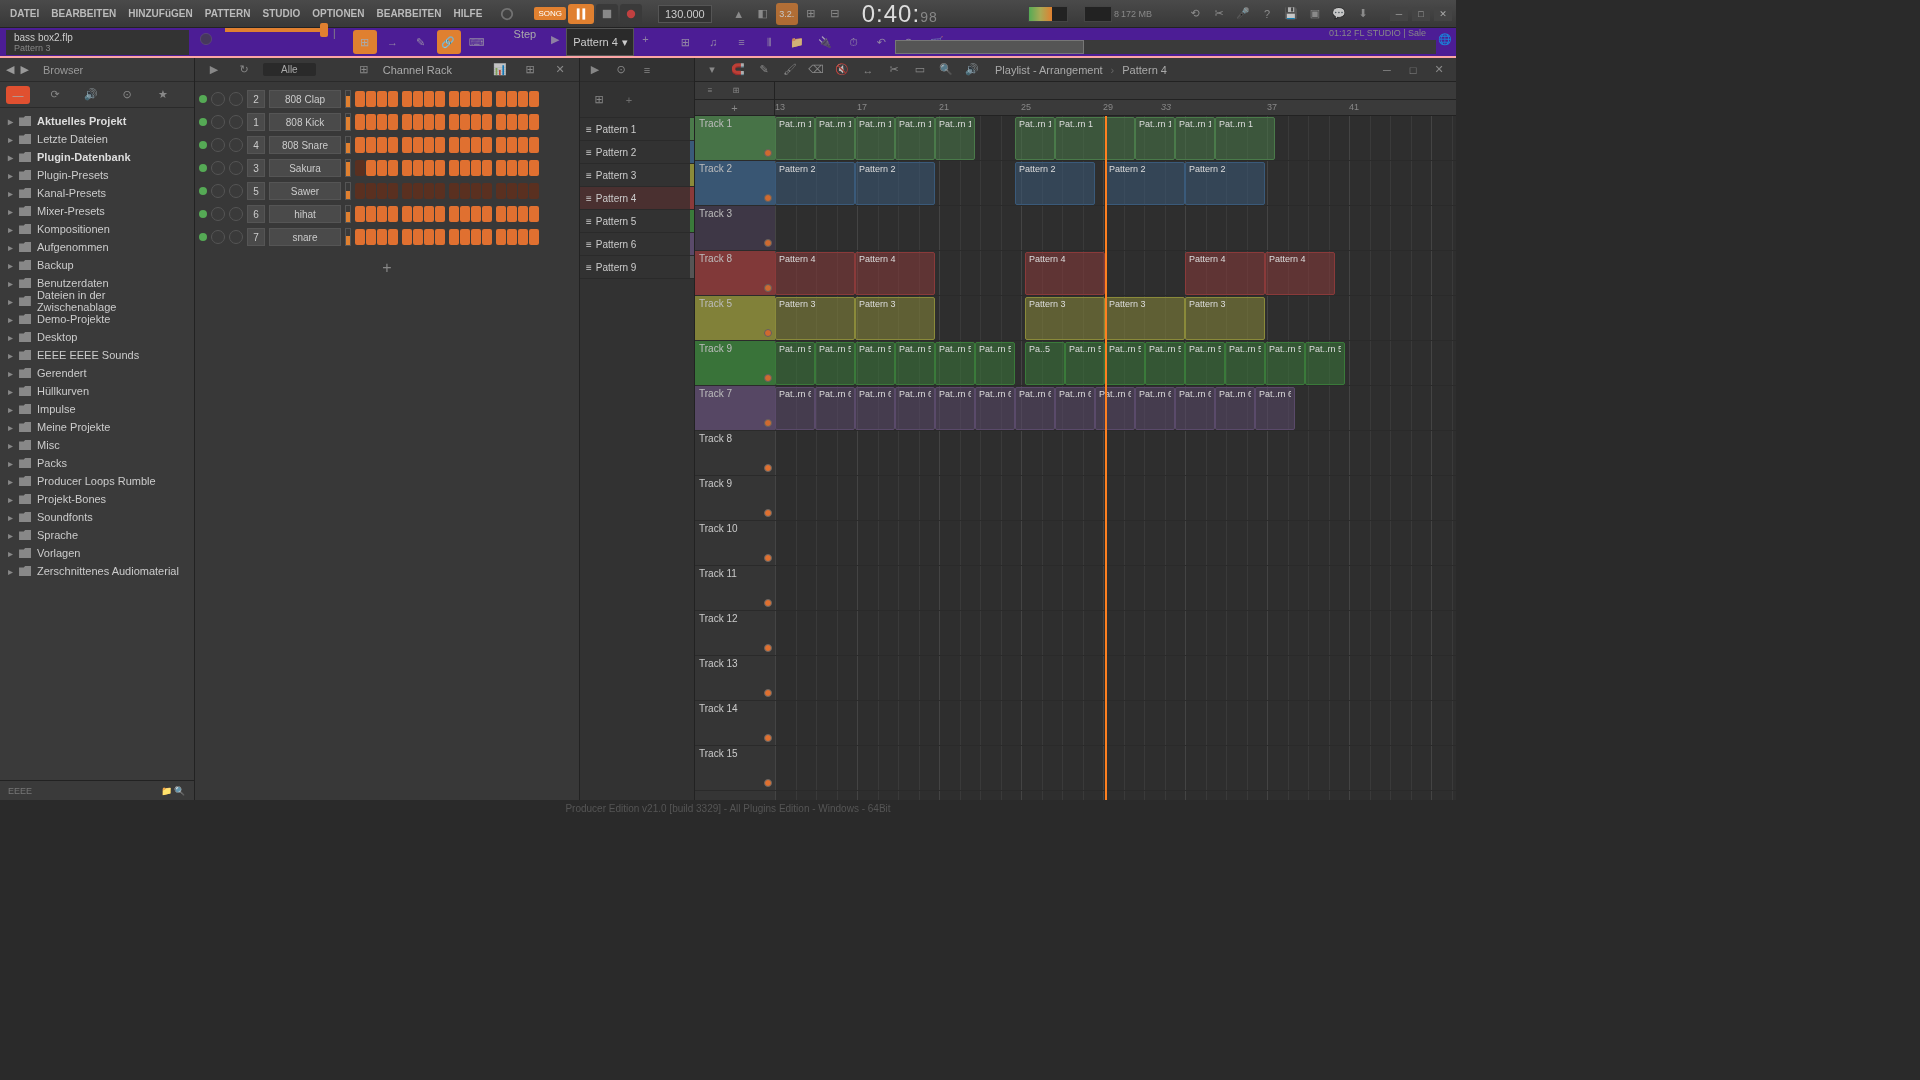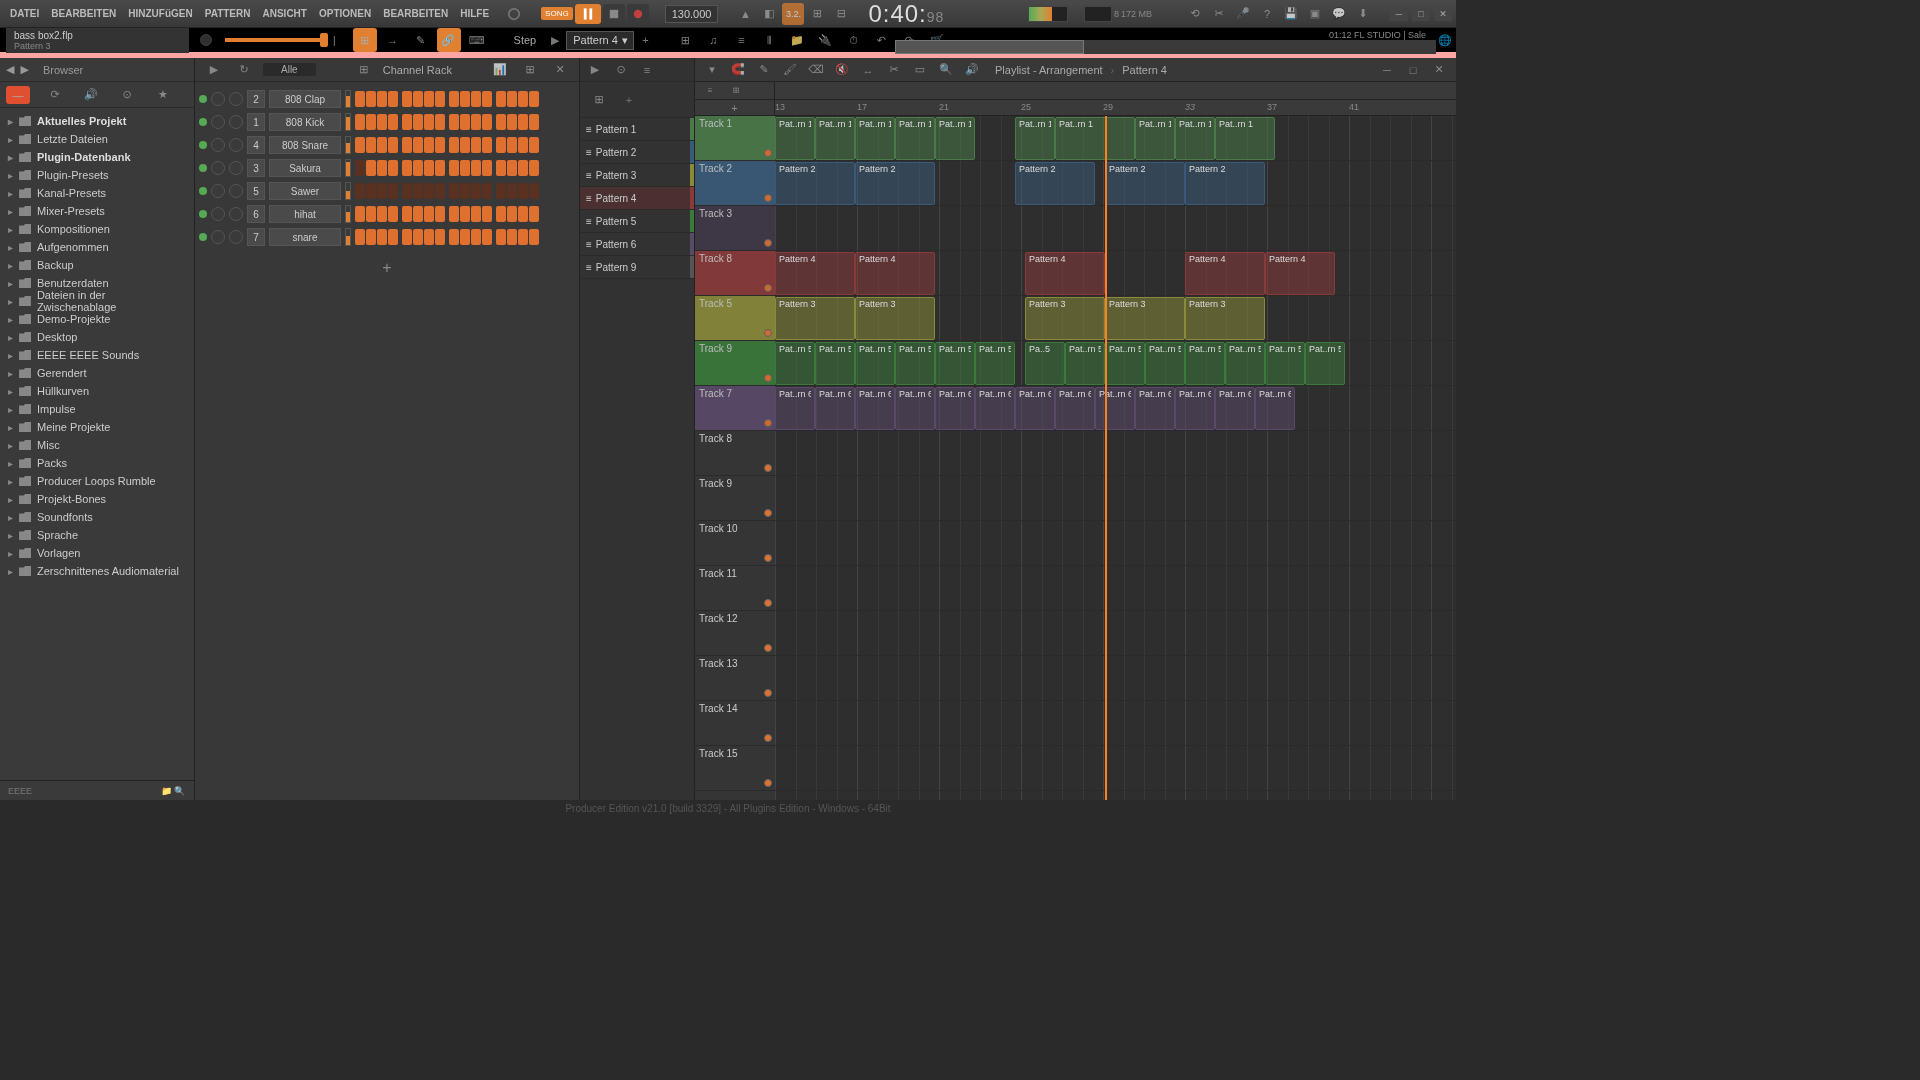--- a/index.html
+++ b/index.html
@@ -11,21 +11,21 @@
 .tb-icon{width:22px;height:22px;display:inline-flex;align-items:center;justify-content:center;cursor:pointer;opacity:0.7}
 .tb-group{display:flex;align-items:center;gap:2px;margin:0 16px}
 .transport{display:flex;align-items:center;gap:2px}
 .play-btn{background:#e08030;width:26px;height:20px;border-radius:3px;display:flex;align-items:center;justify-content:center;cursor:pointer}
 .stop-btn,.rec-btn{background:#3a3a3a;width:22px;height:20px;border-radius:3px;display:flex;align-items:center;justify-content:center;cursor:pointer}
 .tempo{background:#333;border:1px solid #555;padding:2px 6px;font-size:11px;color:#ccc;display:flex;align-items:center}
 .time-display{font-family:monospace;font-size:24px;color:#ddd;letter-spacing:1px}
 .time-display .ms{font-size:14px;color:#888}
 .win-controls{margin-left:auto;display:flex;gap:4px}
 .win-btn{width:18px;height:14px;background:#444;cursor:pointer;display:flex;align-items:center;justify-content:center;font-size:9px}
-.toolbar2{height:30px;background:#000000;display:flex;align-items:center;border-bottom:6px solid #fca5a5}
+.toolbar2{height:30px;background:#4c1d95;display:flex;border-bottom:2px solid #fca5a5}
 .hint{font-size:10px;color:#ccc;padding:2px 8px;background:#333}
 .hint-sub{font-size:9px;color:#888}
 .slider-vol{width:100px;height:4px;background:#555;position:relative;margin:0 8px}
 .slider-fill{height:100%;background:#e08030}
 .slider-thumb{width:8px;height:14px;background:#e08030;position:absolute;top:-5px;border-radius:2px}
 .tool-btn{width:24px;height:24px;display:inline-flex;align-items:center;justify-content:center;cursor:pointer;border-radius:3px;margin:0 1px;opacity:0.75}
 .tool-btn.active{background:#e08030;opacity:1}
 .pattern-sel{background:#2a2a2a;border:1px solid #555;padding:2px 6px;font-size:11px;color:#ccc;display:flex;align-items:center;gap:4px}
 .main{display:flex;height:742px}
 .browser{width:195px;background:#3a3a3a;border-right:1px solid #222;display:flex;flex-direction:column}
@@ -82,21 +82,21 @@
 </style>
 </head>
 <body>
 
 <div class="titlebar">
   <div class="menu" id="menu">
       <span>DATEI</span>
       <span>BEARBEITEN</span>
       <span>HINZUFüGEN</span>
       <span>PATTERN</span>
-      <span>ANSICHT</span>
+      <span>STUDIO</span>
       <span>OPTIONEN</span>
       <span>BEARBEITEN</span>
       <span>HILFE</span>
     </div>
   <div class="tb-sep"></div>
   <span class="tb-icon">
       <svg viewBox="0 0 16 16">
         <circle cx="8" cy="8" r="6" fill="none" stroke="#888" stroke-width="2"></circle>
       </svg>
     </span>
@@ -656,21 +656,21 @@
     <div class="plst-head2" style="height:16px">
       <div class="track-header-col" style="display:flex;align-items:center;justify-content:center">
         <span style="font-size:11px;color:#888">+</span>
       </div>
       <div class="timeline" id="timeline">
           <span class="timeline-mark" style="left: 0px;">13</span>
           <span class="timeline-mark" style="left: 82px;">17</span>
           <span class="timeline-mark" style="left: 164px;">21</span>
           <span class="timeline-mark" style="left: 246px;">25</span>
           <span class="timeline-mark" style="left: 328px;">29</span>
-          <span class="timeline-mark" style="left: 410px; font-style: italic;">33</span>
+          <span class="timeline-mark" style="left: 386px; font-style: italic;">33</span>
           <span class="timeline-mark" style="left: 492px;">37</span>
           <span class="timeline-mark" style="left: 574px;">41</span>
         </div>
     </div>
     <div class="tracks">
       <div class="track-headers" id="trackheads">
           <div class="track-head" style="background: rgb(74, 122, 74); opacity: 0.9;"><span>Track 1</span><span class="track-mute"></span></div>
           <div class="track-head" style="background: rgb(58, 90, 122); opacity: 0.9;"><span>Track 2</span><span class="track-mute"></span></div>
           <div class="track-head" style="background: rgb(64, 56, 72); opacity: 0.9;"><span>Track 3</span><span class="track-mute"></span></div>
           <div class="track-head" style="background: rgb(138, 58, 58); opacity: 0.9;"><span>Track 8</span><span class="track-mute"></span></div>

